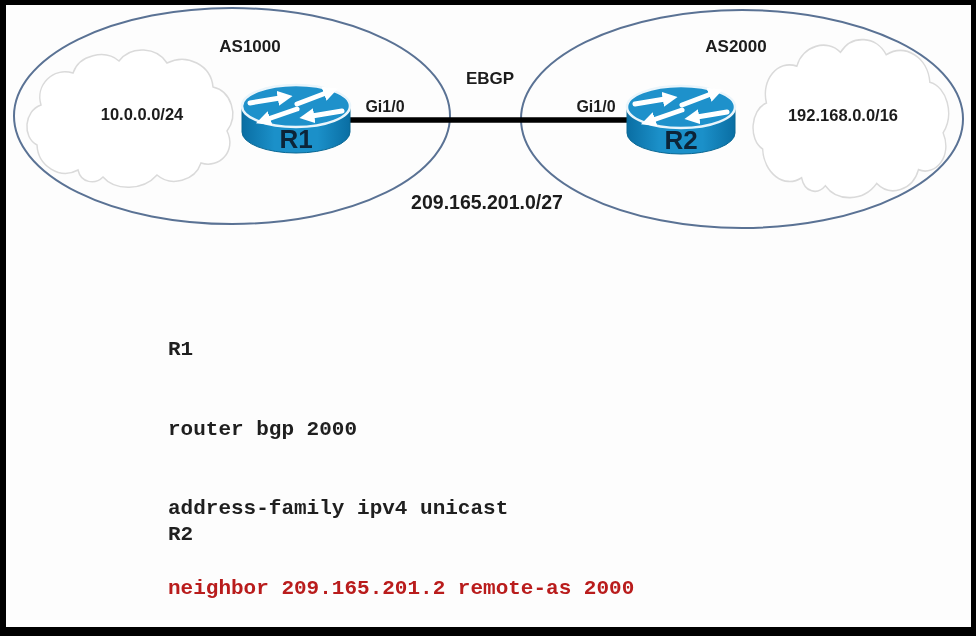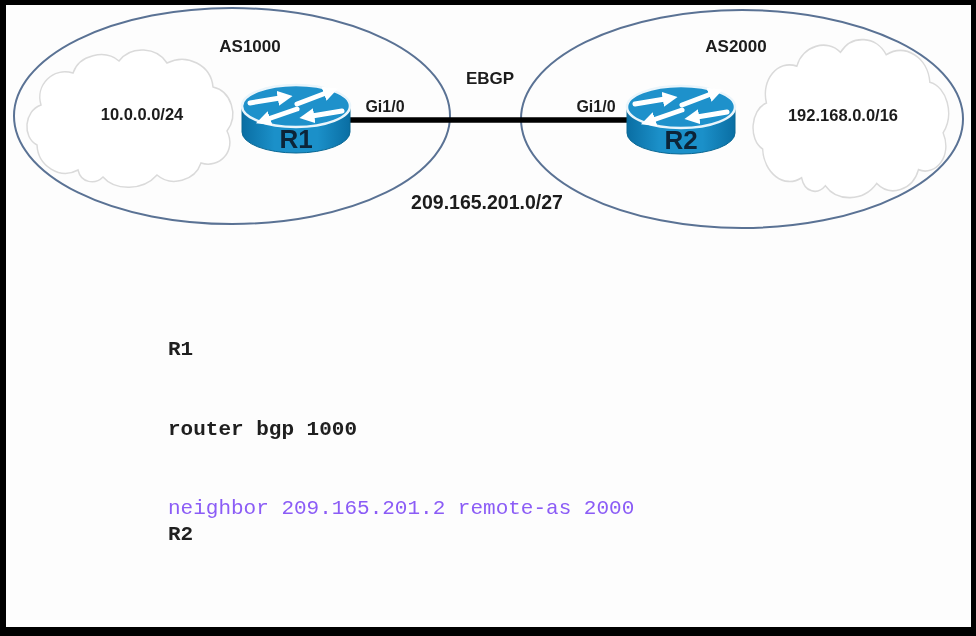--- a/index.html
+++ b/index.html
@@ -34,21 +34,21 @@
     position: absolute;
     left: 162px;
     font-family: "Liberation Mono", "DejaVu Sans Mono", monospace;
     font-size: 21px;
     line-height: 26.5px;
     color: #1f1f1f;
     white-space: pre;
   }
   .cfg-title { font-weight: 700; }
   .cfg-line[data-emphasis="bold"]   { font-weight: 700; color: #1f1f1f; }
-  .cfg-line[data-emphasis="normal"] { font-weight: 400; color: #8b5cf6; }
+  .cfg-line[data-emphasis="normal"] { font-weight: 700; color: #b91c1c; }
 </style>
 </head>
 <body>
 
 <div class="frame">
 
   <svg class="diagram-svg" width="965" height="258" viewBox="0 0 965 258">
     <defs>
       <linearGradient id="rg" x1="0" y1="0" x2="1" y2="0">
         <stop offset="0" stop-color="#0a6ea3"></stop>
@@ -98,21 +98,22 @@
     <text x="590" y="107" font-size="16" text-anchor="middle" class="dg-label">Gi1/0</text>
 
     <text x="481" y="204" font-size="19.5" text-anchor="middle" class="dg-label">209.165.201.0/27</text>
 
     <text x="290" y="143" font-size="26" text-anchor="middle" class="router-label">R1</text>
     <text x="675" y="144" font-size="26" text-anchor="middle" class="router-label">R2</text>
   </svg>
 
   <div class="cfg" style="top:279px">
     <div class="cfg-title">R1</div>
-    <div class="cfg-line" data-emphasis="bold">router bgp 1000</div>
+    <div class="cfg-line" data-emphasis="bold">router bgp 2000</div>
+    <div class="cfg-line" data-emphasis="bold">address-family ipv4 unicast</div>
     <div class="cfg-line" data-emphasis="normal">neighbor 209.165.201.2 remote-as 2000</div>
     
     
   </div>
 
   <div class="cfg" style="top:464px">
     <div class="cfg-title">R2</div>
     
     
     

